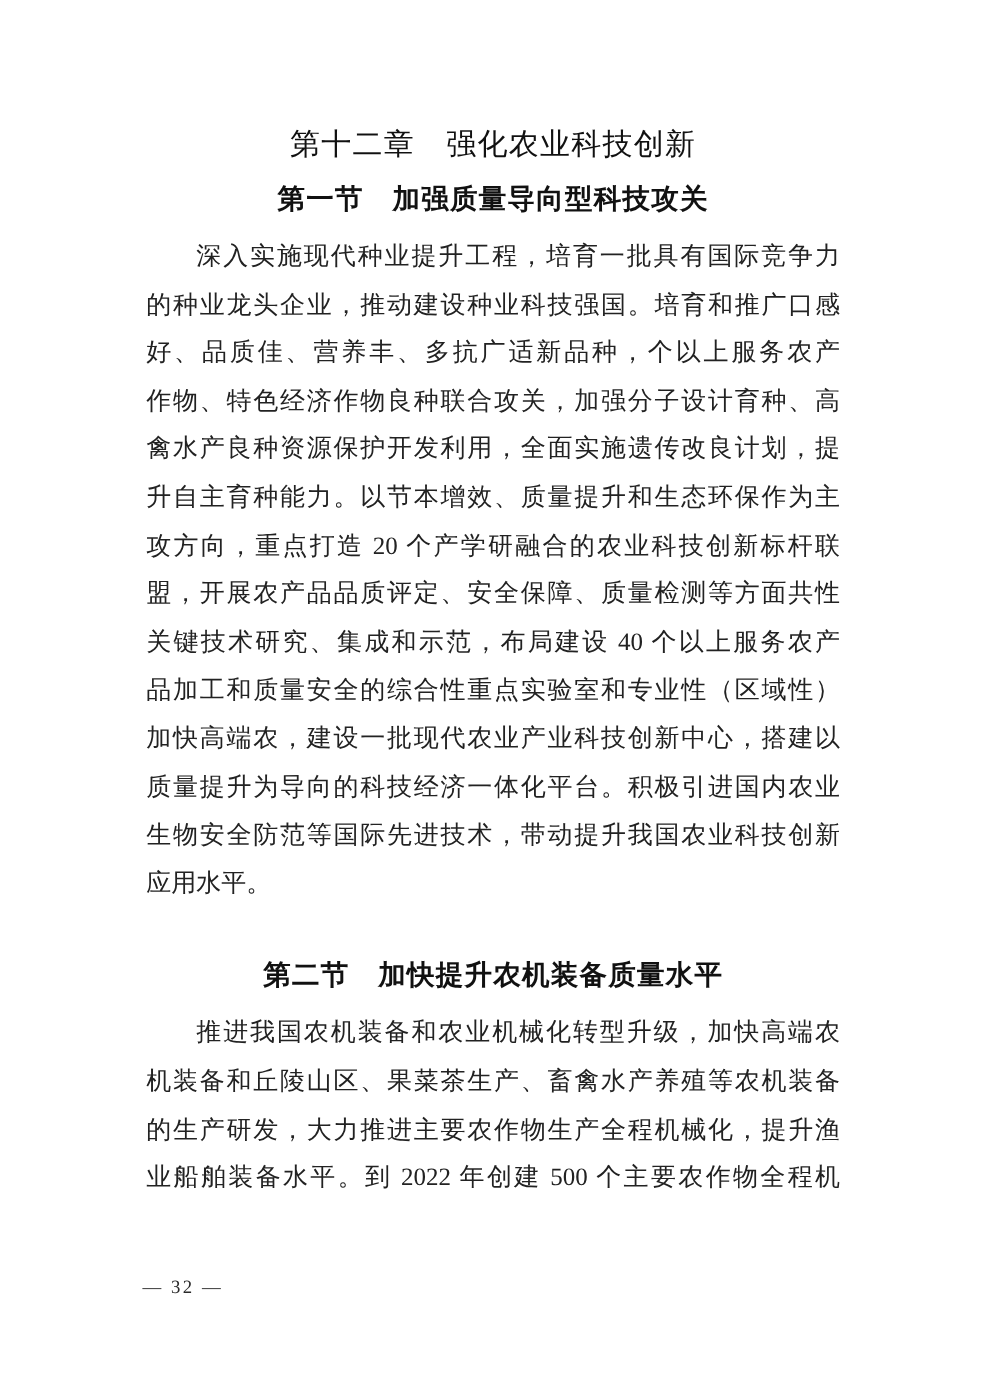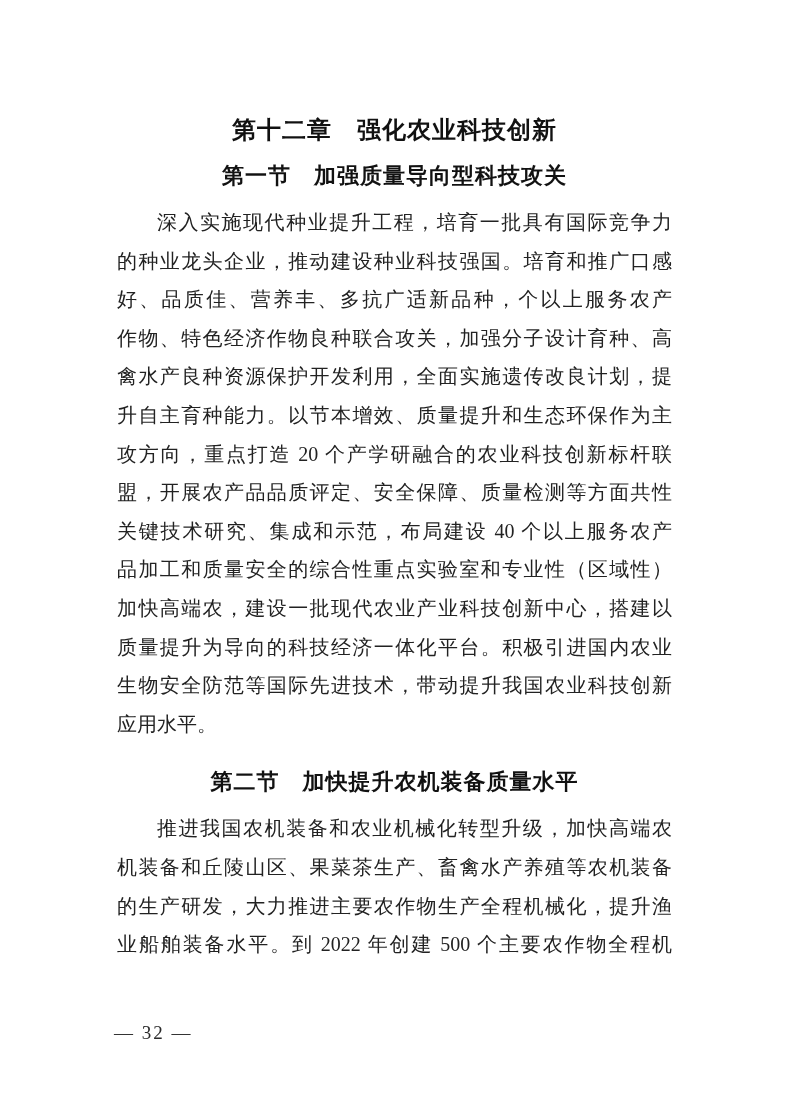--- a/index.html
+++ b/index.html
@@ -9,58 +9,58 @@
     height: 1113px;
     margin: 0 auto;
     background: #ffffff;
     box-sizing: border-box;
     padding: 100px 116px 0 117px;
     font-family: "Liberation Serif", "DejaVu Serif", serif;
     color: #1f1f1f;
     overflow: hidden;
   }
   .chapter {
-    margin: 14px;
+    margin: 0;
     text-align: center;
     font-family: "Liberation Sans", "DejaVu Sans", sans-serif;
     font-size: 24px;
-    font-weight: bold;
+    font-weight: normal;
     line-height: 32px;
     letter-spacing: 1px;
     color: #111111;
   }
   .section {
     margin: 11px 0 0 0;
     text-align: center;
     font-size: 22px;
     font-weight: bold;
     line-height: 32px;
     letter-spacing: 1px;
     color: #111111;
   }
   .para { margin-top: 11px; }
-  .para2 { margin-top: 23px; }
+  .para2 { margin-top: 38px; }
   .bodyline {
     font-size: 20px;
     line-height: 38.6px;
     height: 38.6px;
     text-align: justify;
     text-align-last: justify;
     -moz-text-align-last: justify;
     text-justify: inter-character;
     color: #222222;
     overflow: hidden;
   }
   .bodyline.indent { text-indent: 2em; }
   .bodyline.lastline { text-align-last: left; -moz-text-align-last: left; }
   .footer {
     position: absolute;
     left: 114px;
     top: 1022px;
-    font-size: 19px;
+    font-size: 15px;
     letter-spacing: 2px;
     color: #2a2a2a;
   }
 </style>
 </head>
 <body>
 
 <div class="page">
 
   <h1 class="chapter">第十二章　强化农业科技创新</h1>

